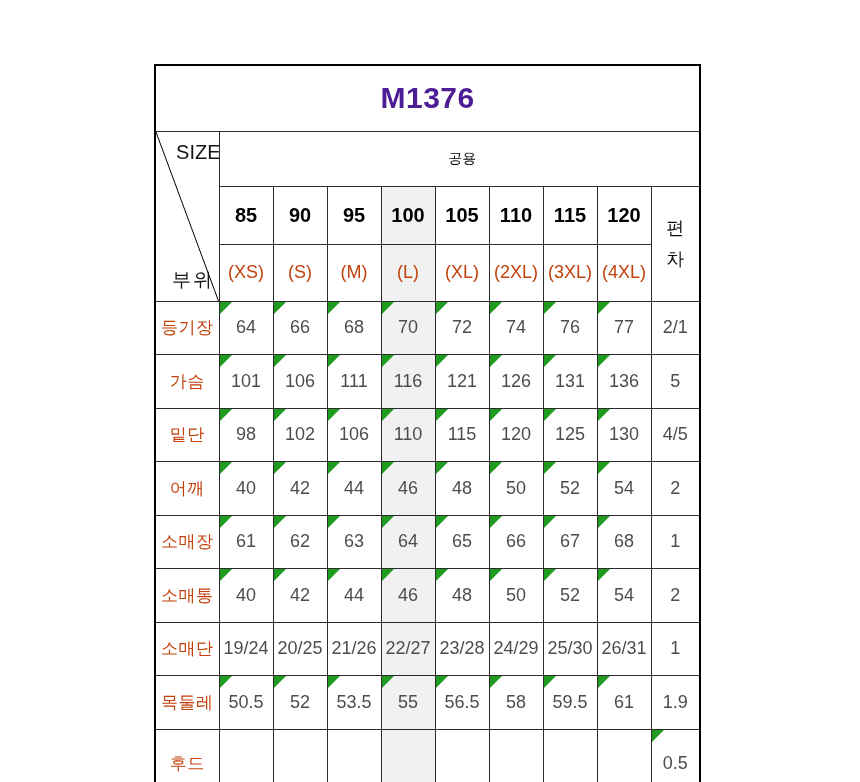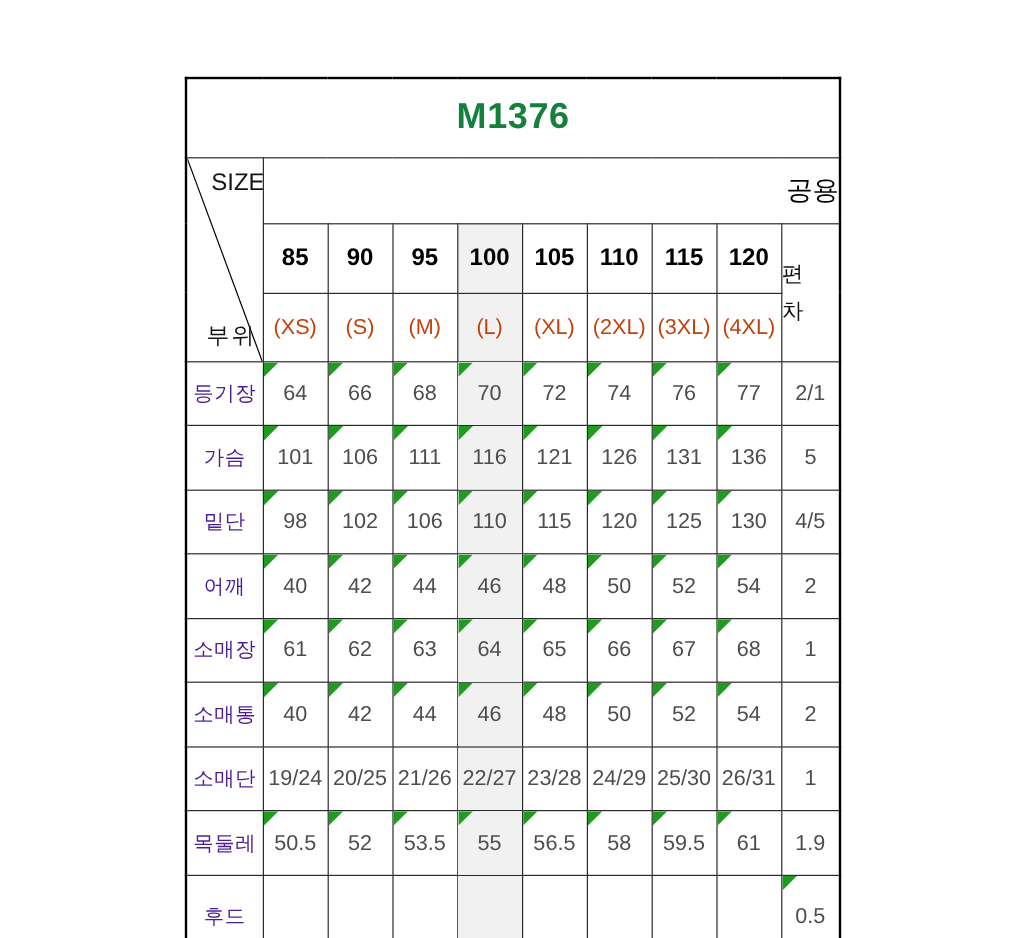--- a/index.html
+++ b/index.html
@@ -24,50 +24,50 @@
   }
   td{border:1px solid var(--grid);padding:0;vertical-align:middle;overflow:hidden;}
   tr.title-row{height:66px;}
   tr.group-row{height:55px;}
   tr.size-row{height:58px;margin-top:35px;}
   tr.sub-row{height:57px;}
   tr.data-row{height:53.5px;}
   tr.data-row:last-child{height:70px;}
 
   td.title-cell{
-    text-align:center;font-weight:bold;font-size:30px;color:#15803d;
+    text-align:center;font-weight:bold;font-size:30px;color:#4c1d95;
     letter-spacing:0.5px;
   }
   td.corner{position:relative;}
   .corner svg{position:absolute;inset:0;width:100%;height:100%;display:block;}
   .corner-top{
     position:absolute;top:9px;right:-2px;font-size:20px;color:#151515;
     white-space:nowrap;
   }
   .corner-bottom{
     position:absolute;bottom:8px;left:16px;font-size:19px;color:#151515;
     letter-spacing:2px;
   }
   td.group-cell{
-    text-align:right;padding-left:6px;font-size:22px;color:#000;
+    text-align:center;padding-left:6px;font-size:14px;color:#000;
   }
   td.size-cell{
     text-align:center;font-weight:bold;font-size:20px;color:#000;
   }
   td.sub-cell{
     text-align:center;font-size:18px;color:#c2410c;
   }
   td.dev-head{
-    text-align:left;font-size:18px;color:#111;
+    text-align:center;font-size:18px;color:#111;
   }
   .dev-head-text{
     display:inline-block;width:1.15em;word-break:break-all;line-height:1.7;
   }
   td.rowlabel{
-    text-align:center;font-size:17px;color:#4c1d95;
+    text-align:center;font-size:17px;color:#c2410c;
     letter-spacing:0.5px;
   }
   td.val{
     position:relative;text-align:center;font-size:18px;color:#4d4d4d;
   }
   .tri{
     position:absolute;top:0;left:0;width:0;height:0;
     border-top:12px solid var(--flag-green);
     border-right:12px solid transparent;
   }

